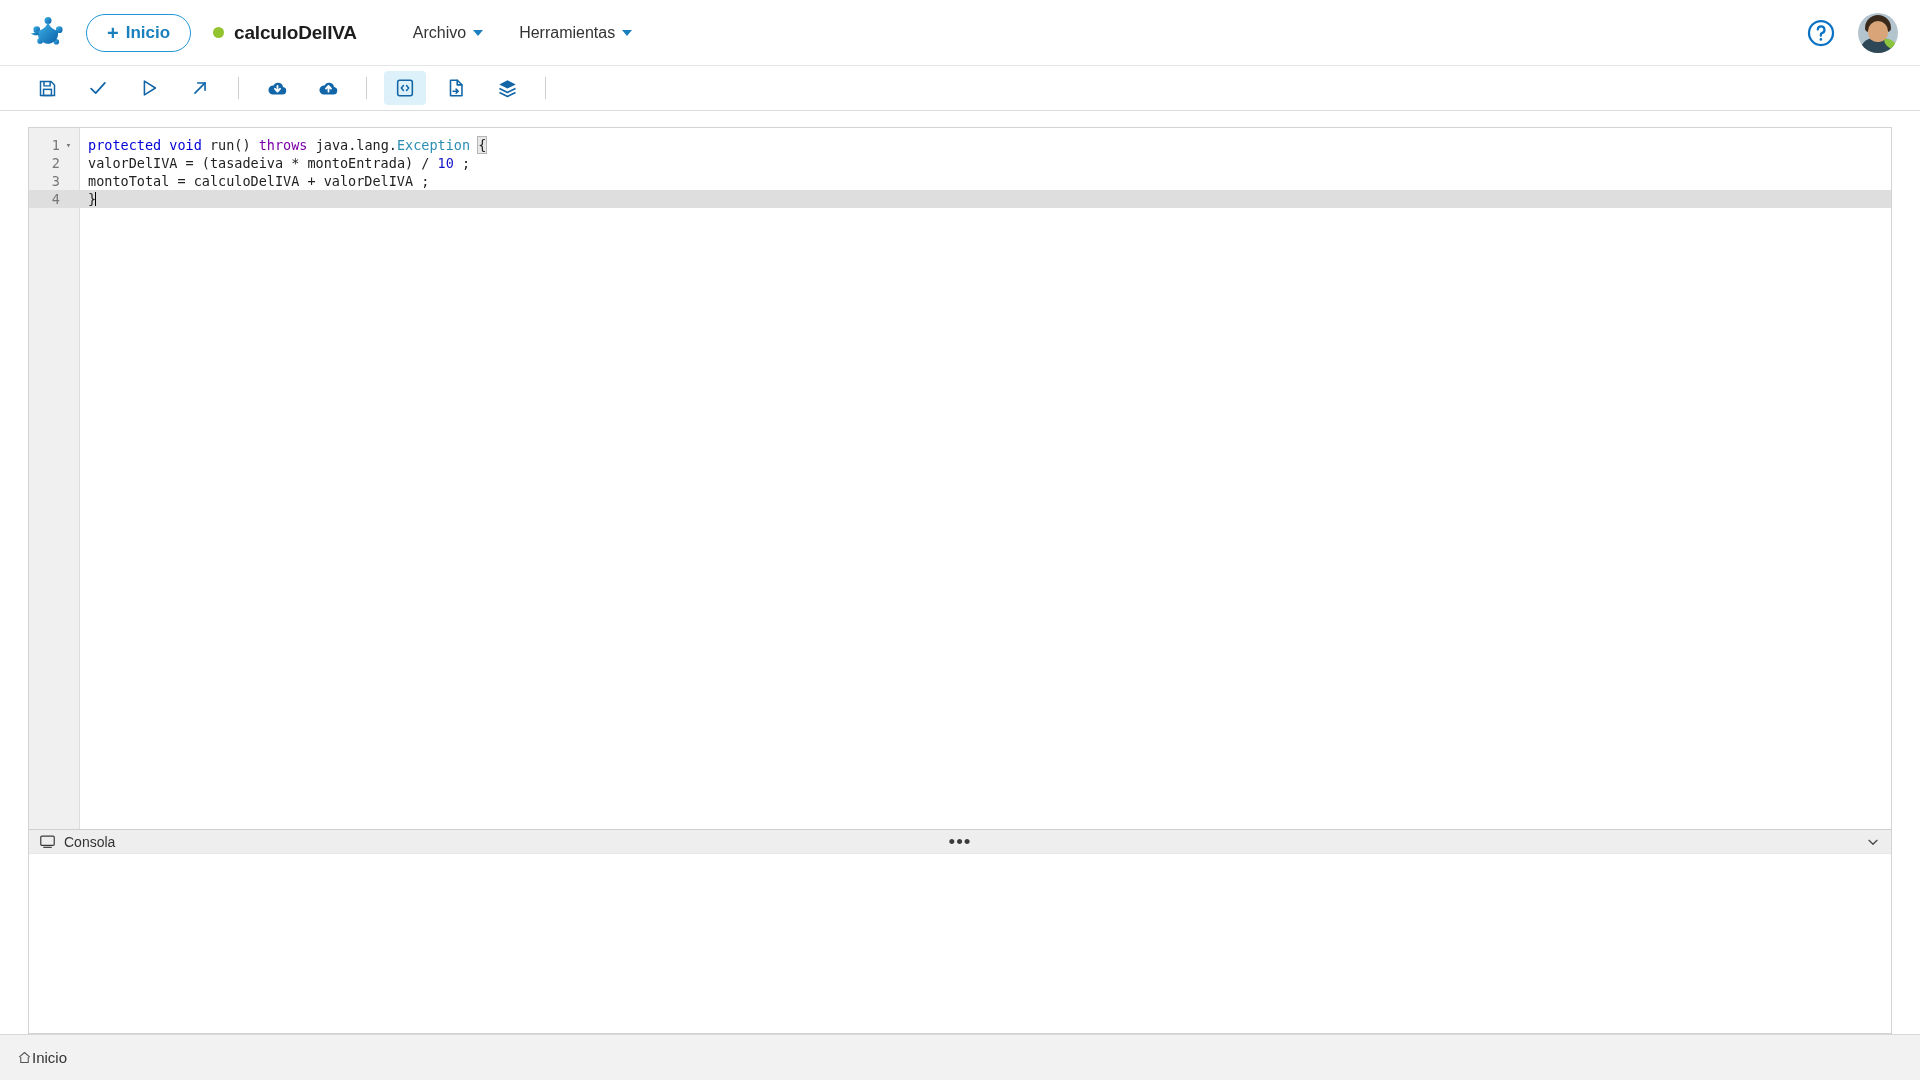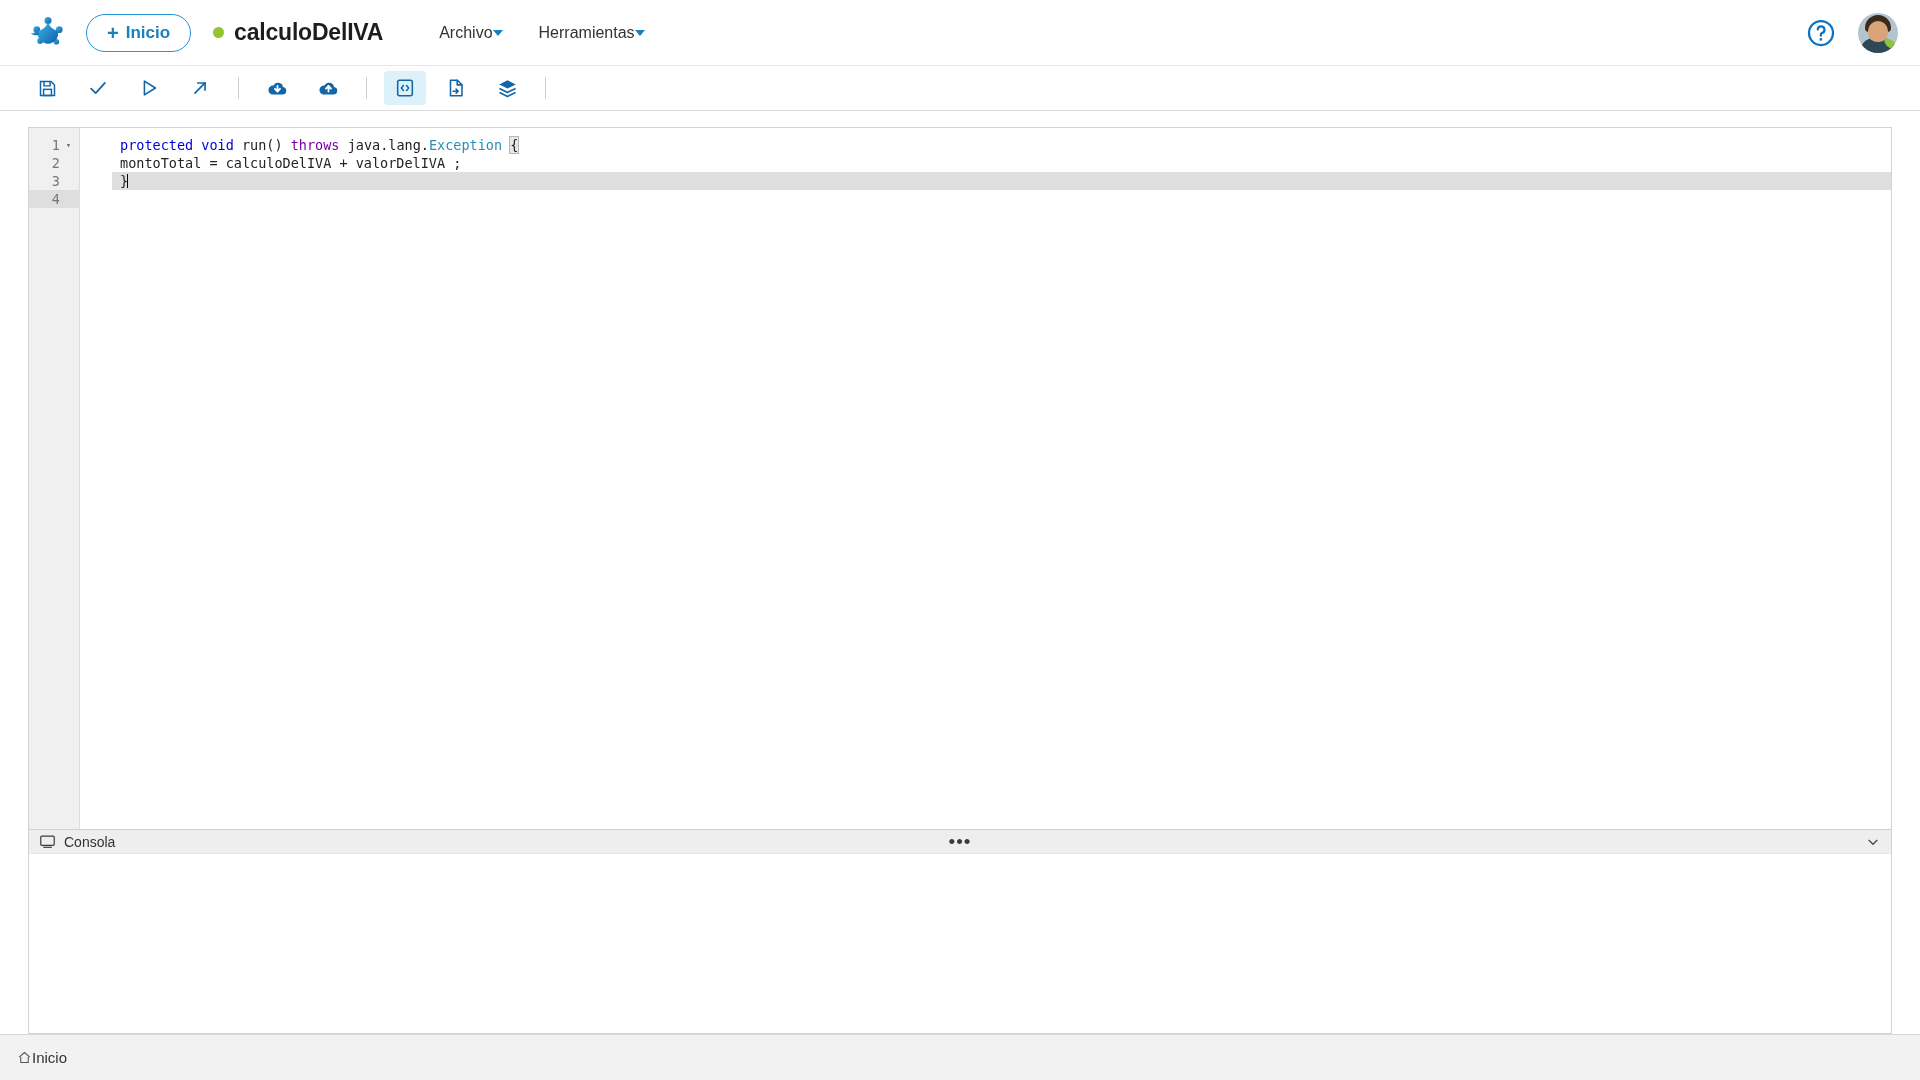--- a/index.html
+++ b/index.html
@@ -28,24 +28,24 @@
     height: 38px; padding: 0 20px;
     border: 1px solid #2196d6; border-radius: 19px;
     color: #1a7fbd; background: #fff;
     font-size: 17px; font-weight: 700;
     cursor: pointer;
     white-space: nowrap;
   }
   .create-plus { font-size: 20px; font-weight: 700; line-height: 1; color: #1a7fbd; }
   .doc-title-wrap { display: flex; align-items: center; gap: 10px; margin-left: 22px; }
   .status-dot { width: 11px; height: 11px; border-radius: 50%; background: #93c32e; display: block; }
-  .doc-title { font-size: 23px; font-weight: 700; color: #1d1d1d; letter-spacing: -0.2px; white-space: nowrap; }
+  .doc-title { font-size: 19px; font-weight: 700; color: #1d1d1d; letter-spacing: -0.2px; white-space: nowrap; }
   .menu-bar { display: flex; align-items: center; margin-left: 56px; gap: 36px; }
   .menu-item {
-    display: flex; align-items: center; 
+    display: flex; align-items: center; gap: 7px;
     font-size: 16px; color: #333; cursor: pointer; white-space: nowrap;
   }
   .caret {
     width: 0; height: 0;
     border-left: 5px solid transparent;
     border-right: 5px solid transparent;
     border-top: 6px solid #1a7fbd;
     display: block;
   }
   .header-right { margin-left: auto; display: flex; align-items: center; gap: 22px; }
@@ -109,21 +109,21 @@
     color: #777; font-size: 9px; margin-left: 4px; cursor: pointer;
   }
   .gl .num { min-width: 16px; text-align: right; }
   .code-lines {
     flex: 1; padding-top: 8px;
     font-family: "DejaVu Sans Mono", "Liberation Mono", monospace;
     font-size: 13.5px;
     color: #222;
     position: relative;
   }
-  .cl { height: 18px; line-height: 18px; padding-left: 8px; white-space: pre; margin-left: 32px; }
+  .cl { height: 18px; line-height: 18px; padding-left: 8px; white-space: pre; }
   .cl.cur { background: #dedede; }
   .kw { color: #0000d6; }
   .kw2 { color: #7b00a8; }
   .type { color: #2b8fb3; }
   .num-lit { color: #1414c8; }
   .brace-hl { outline: 1px solid #b5b5b5; background: #e8e8e8; }
   .caret-bar {
     display: inline-block; width: 1px; height: 14px;
     background: #000; vertical-align: -2px;
     margin-left: -1px;
@@ -331,20 +331,21 @@
           </div>
           <div class="gl cur">
             <span class="num">4</span>
             <span class="fold"></span>
           </div>
         </div>
 
         <div class="code-lines">
           <div class="cl"><span class="kw">protected</span> <span class="kw">void</span><span> run() </span><span class="kw2">throws</span><span> java.lang.</span><span class="type">Exception</span> <span class="brace-hl">{</span></div>
 
+          <div class="cl"><span>valorDelIVA = (tasadeiva </span><span>*</span><span> montoEntrada) </span><span>/</span> <span class="num-lit">10</span><span> ;</span></div>
 
           <div class="cl">montoTotal = calculoDelIVA + valorDelIVA ;</div>
 
           <div class="cl cur"><span>}</span><span class="caret-bar"></span></div>
         </div>
       </div>
 
       <div class="console-bar">
         <span class="console-icon">
           <svg width="17" height="17" viewBox="0 0 24 24" fill="none" stroke="#3b3b3b" stroke-width="1.7" stroke-linejoin="round">

